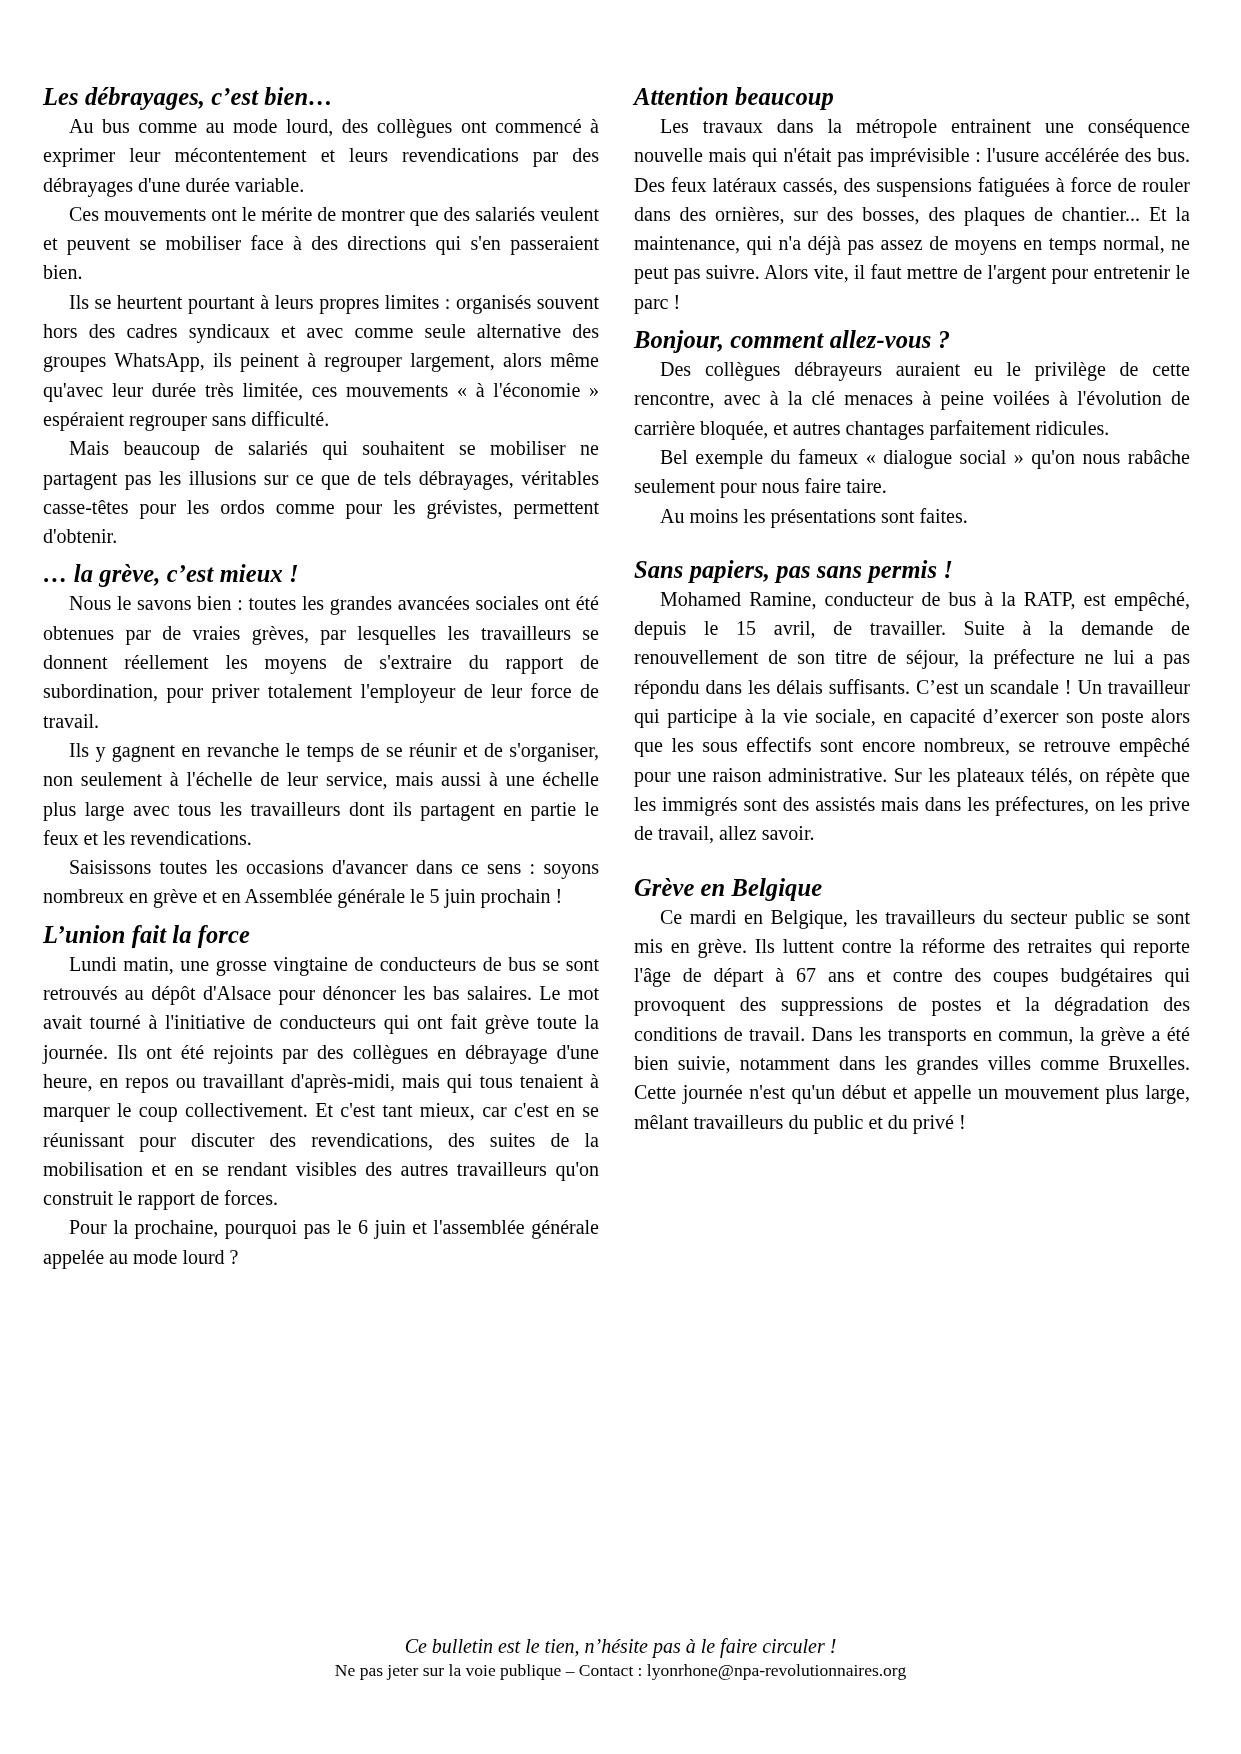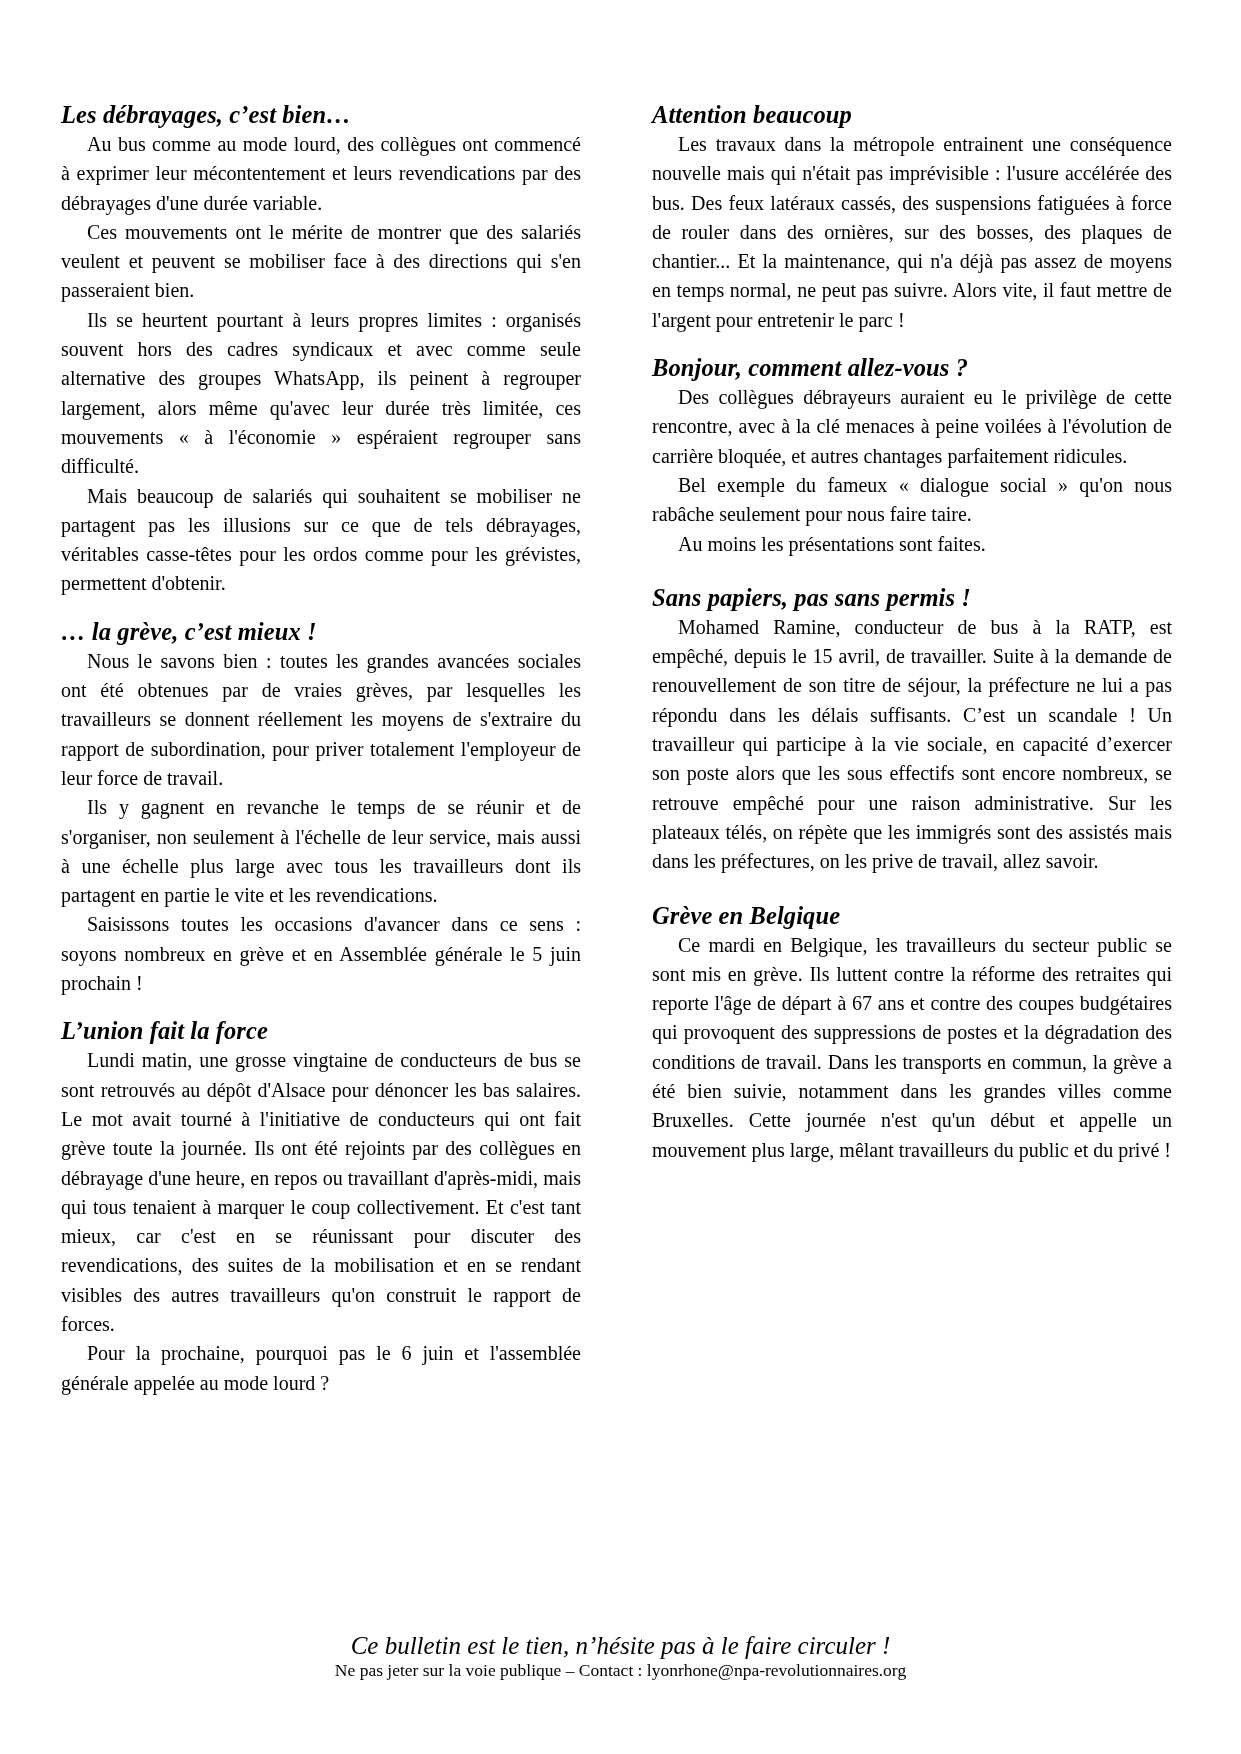--- a/index.html
+++ b/index.html
@@ -1,46 +1,46 @@
 <!DOCTYPE html>
 <html><head>
 <meta charset="utf-8">
 <style>
   html, body { margin: 0; padding: 0; background: #ffffff; }
   body { width: 1241px; height: 1754px; position: relative; overflow: hidden;
          font-family: "Liberation Serif", "DejaVu Serif", serif; color: #000; }
   .col { position: absolute; top: 82px; width: 556px; }
   .col.left { left: 43px; }
   .col.right { left: 634px; }
-  .section { margin: 18px; }
+  .section { margin: 0; }
   .section + .section { margin-top: 8px; }
   .section.gap-lg { margin-top: 24px; }
   h2.heading { font-family: "Liberation Serif", serif; font-style: italic; font-weight: bold;
                font-size: 24.5px; line-height: 30px; margin: 0 0 0 0; letter-spacing: 0.1px; }
   p.para { font-size: 20px; line-height: 29.3px; margin: 0; text-align: justify;
            text-indent: 26px; hyphens: manual; }
   .footer { position: absolute; left: 0; width: 1241px; top: 1633px; text-align: center; }
-  .footer .tagline { font-style: italic; font-size: 25px; line-height: 26px; }
+  .footer .tagline { font-style: italic; font-size: 20px; line-height: 26px; }
   .footer .contact { font-size: 17.5px; line-height: 22px; }
 </style>
 </head>
 <body>
 
 <div class="col left">
   <div class="section">
     <h2 class="heading">Les débrayages, c’est bien…</h2>
     <p class="para">Au bus comme au mode lourd, des collègues ont commencé à exprimer leur mécontentement et leurs revendications par des débrayages d'une durée va­riable.</p>
     <p class="para">Ces mouvements ont le mérite de montrer que des salariés veulent et peuvent se mobiliser face à des di­rections qui s'en passeraient bien.</p>
     <p class="para">Ils se heurtent pourtant à leurs propres limites : or­ganisés souvent hors des cadres syndicaux et avec comme seule alternative des groupes WhatsApp, ils peinent à regrouper largement, alors même qu'avec leur durée très limitée, ces mouvements « à l'écono­mie » espéraient regrouper sans difficulté.</p>
     <p class="para">Mais beaucoup de salariés qui souhaitent se mobi­liser ne partagent pas les illusions sur ce que de tels débrayages, véritables casse-têtes pour les ordos comme pour les grévistes, permettent d'obtenir.</p>
   </div>
   <div class="section">
     <h2 class="heading">… la grève, c’est mieux !</h2>
     <p class="para">Nous le savons bien : toutes les grandes avancées sociales ont été obtenues par de vraies grèves, par lesquelles les travailleurs se donnent réellement les moyens de s'extraire du rapport de subordination, pour priver totalement l'employeur de leur force de travail.</p>
-    <p class="para">Ils y gagnent en revanche le temps de se réunir et de s'organiser, non seulement à l'échelle de leur service, mais aussi à une échelle plus large avec tous les travailleurs dont ils partagent en partie le vite et les revendications.</p>
+    <p class="para">Ils y gagnent en revanche le temps de se réunir et de s'organiser, non seulement à l'échelle de leur service, mais aussi à une échelle plus large avec tous les travailleurs dont ils partagent en partie le feux et les revendications.</p>
     <p class="para">Saisissons toutes les occasions d'avancer dans ce sens : soyons nombreux en grève et en Assemblée générale le 5 juin prochain !</p>
   </div>
   <div class="section">
     <h2 class="heading">L’union fait la force</h2>
     <p class="para">Lundi matin, une grosse vingtaine de conducteurs de bus se sont retrouvés au dépôt d'Alsace pour dénoncer les bas salaires. Le mot avait tourné à l'initiative de conducteurs qui ont fait grève toute la journée. Ils ont été rejoints par des collègues en débrayage d'une heure, en repos ou travaillant d'après-midi, mais qui tous tenaient à marquer le coup collectivement. Et c'est tant mieux, car c'est en se réunissant pour discuter des revendications, des suites de la mobilisation et en se rendant visibles des autres travailleurs qu'on construit le rapport de forces.</p>
     <p class="para">Pour la prochaine, pourquoi pas le 6 juin et l'assemblée générale appelée au mode lourd ?</p>
   </div>
 </div>
 
 <div class="col right">

